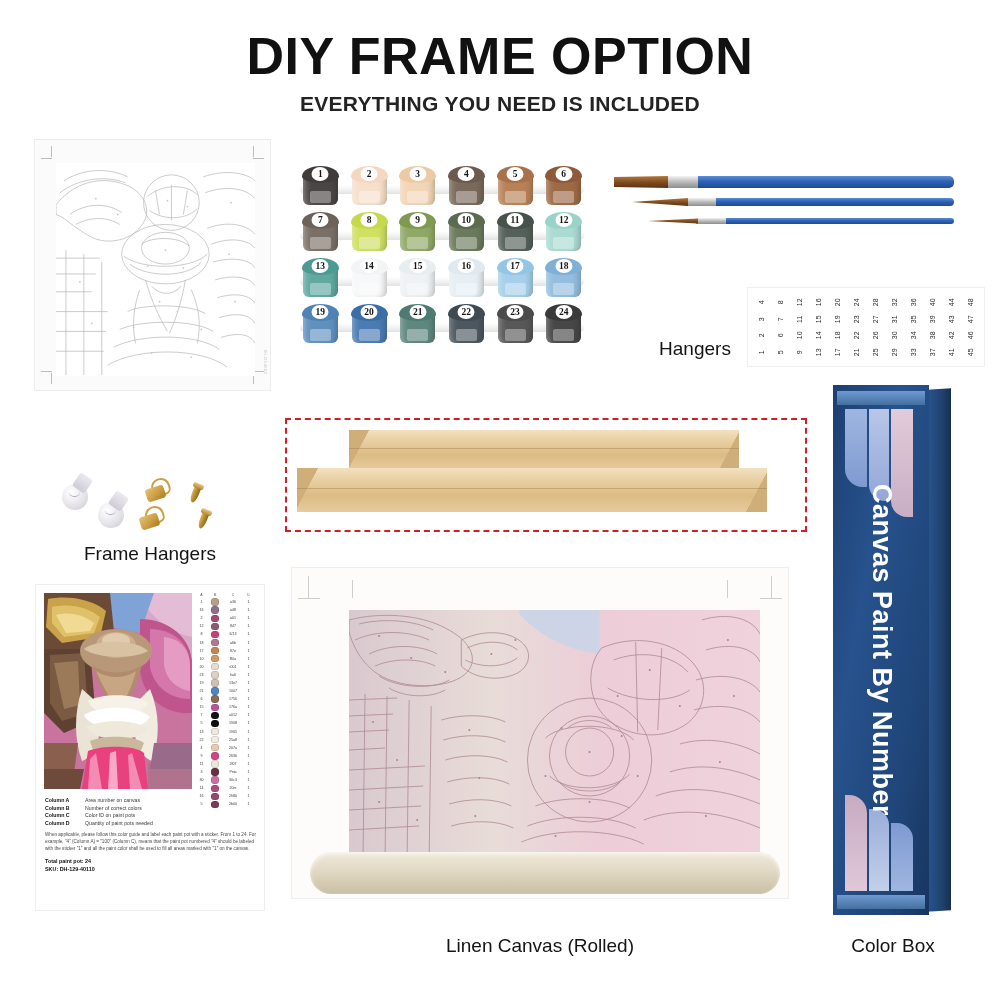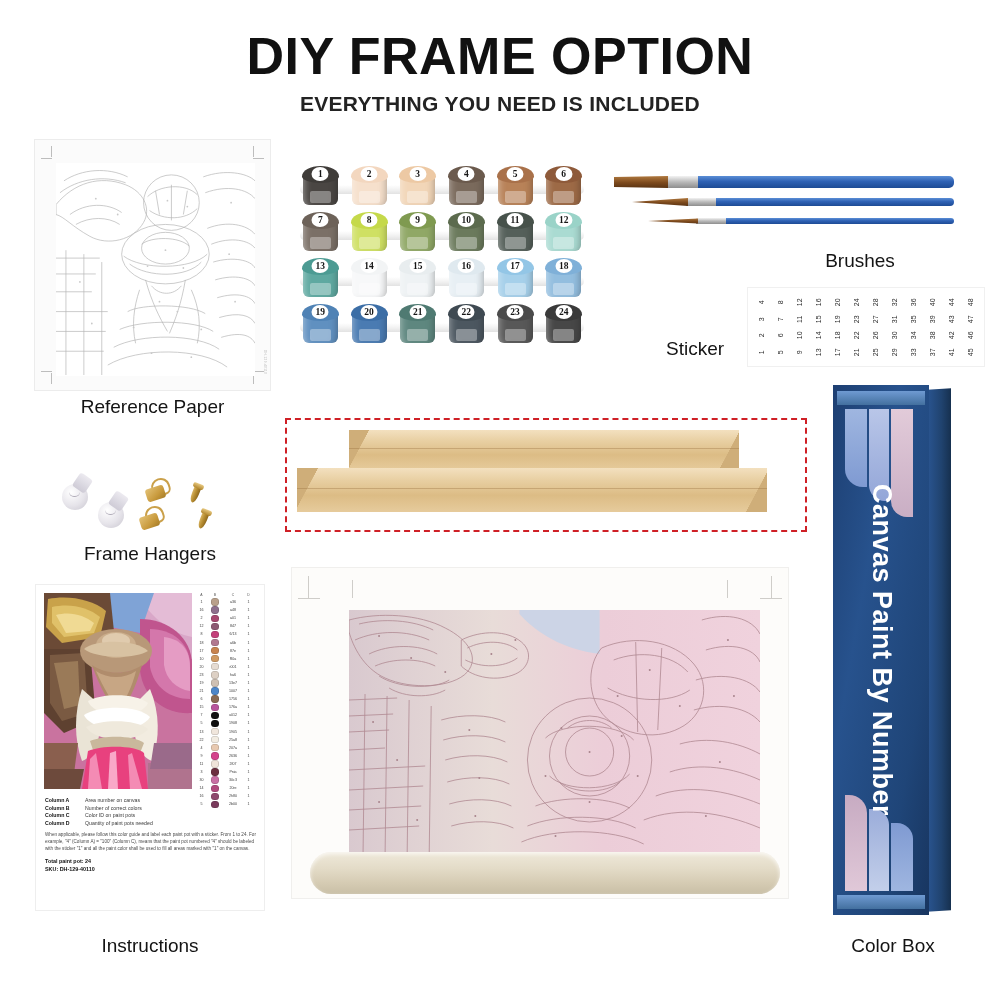--- a/index.html
+++ b/index.html
@@ -356,21 +356,20 @@
             <circle cx="24" cy="120" r="0.9"></circle>
           <circle cx="36" cy="162" r="0.9"></circle>
             <circle cx="174" cy="92" r="0.9"></circle>
           <circle cx="180" cy="140" r="0.9"></circle>
             <circle cx="176" cy="40" r="0.9"></circle>
         </g>
       </svg>
     </div>
     <div id="ref-side">DH-129-40110</div>
   </div>
-  <div class="abs caption" style="left:35px;top:396px;width:235px;">Reference Paper</div>
 
   <div class="abs" id="paints">
       <div class="pot-row" style="top: 0px;">
         <div class="pot-rail"></div>
         <div class="pot" style="left: 5.83333px;">
           <div class="body" style="background: rgb(74, 70, 67);"></div>
           <div class="lid" style="background: rgb(63, 60, 57);"></div>
           <div class="num">1</div>
         </div>
         <div class="pot" style="left: 54.5px;">
@@ -510,21 +509,20 @@
       <div class="handle" style="width:240px;"></div>
       <div class="ferrule" style="left:54px;width:30px;"></div>
       <div class="tip" style="width:56px;clip-path:polygon(0 50%,100% 0,100% 100%);"></div>
     </div>
     <div class="brush" style="left:34px;top:46px;width:306px;height:6px;">
       <div class="handle" style="width:230px;"></div>
       <div class="ferrule" style="left:48px;width:30px;"></div>
       <div class="tip" style="width:50px;clip-path:polygon(0 50%,100% 10%,100% 90%);"></div>
     </div>
   </div>
-  <div class="abs caption" id="brushes-caption">Brushes</div>
 
   <div class="abs" id="sticker">
     <div id="sticker-grid">
         <span>4</span>
         <span>8</span>
         <span>12</span>
         <span>16</span>
         <span>20</span>
         <span>24</span>
         <span>28</span>
@@ -564,21 +562,21 @@
         <span>17</span>
         <span>21</span>
         <span>25</span>
         <span>29</span>
         <span>33</span>
         <span>37</span>
         <span>41</span>
         <span>45</span>
       </div>
   </div>
-  <div class="abs caption" id="sticker-caption">Sticker</div>
+  <div class="abs caption" id="sticker-caption">Hangers</div>
 
   <div class="abs" id="hangers">
     <div class="hanger-plastic" style="left:2px;top:14px;"></div>
     <div class="hanger-plastic" style="left:38px;top:32px;"></div>
     <div class="dring" style="left:86px;top:8px;">
       <div class="loop"></div>
         <div class="plate"></div>
     </div>
     <div class="dring" style="left:80px;top:36px;">
       <div class="loop"></div>
@@ -880,21 +878,20 @@
       <div id="ins-total">
         <span>Total paint pot:</span>
         <span>24</span>
       </div>
       <div id="ins-sku">
         <span>SKU:</span>
         <span>DH-129-40110</span>
       </div>
     </div>
   </div>
-  <div class="abs caption" id="instructions-caption">Instructions</div>
 
   <div class="abs" id="canvas-wrap">
     <div class="c-mark" style="left:16px;top:8px;width:1px;height:22px;"></div>
     <div class="c-mark" style="left:6px;top:30px;width:22px;height:1px;"></div>
     <div class="c-mark" style="left:60px;top:12px;width:1px;height:18px;"></div>
     <div class="c-mark" style="right:60px;top:12px;width:1px;height:18px;"></div>
     <div class="c-mark" style="right:16px;top:8px;width:1px;height:22px;"></div>
     <div class="c-mark" style="right:6px;top:30px;width:22px;height:1px;"></div>
     <div id="canvas-art">
       <svg viewBox="0 0 410 245" preserveAspectRatio="none">
@@ -963,20 +960,21 @@
             <circle cx="378" cy="30" r="1"></circle>
           <circle cx="384" cy="86" r="1"></circle>
             <circle cx="370" cy="152" r="1"></circle>
           <circle cx="356" cy="206" r="1"></circle>
             <circle cx="206" cy="226" r="1"></circle>
         </g>
       </svg>
     </div>
     <div id="canvas-roll"></div>
   </div>
+  <div class="abs caption" id="canvas-caption">Linen Canvas (Rolled)</div>
 
   <div class="abs" id="giftbox">
     <div id="gb-side"></div>
     <div id="gb-front">
       <div class="gb-cap" style="top:6px;"></div>
       <div class="gb-cap" style="bottom:6px;"></div>
 
       <div class="gb-stripe" style="left:12px;top:24px;width:22px;height:78px;
            background:linear-gradient(180deg,#9fb6e0,#7f9ad2);
            border-radius:0 0 0 18px;"></div>

